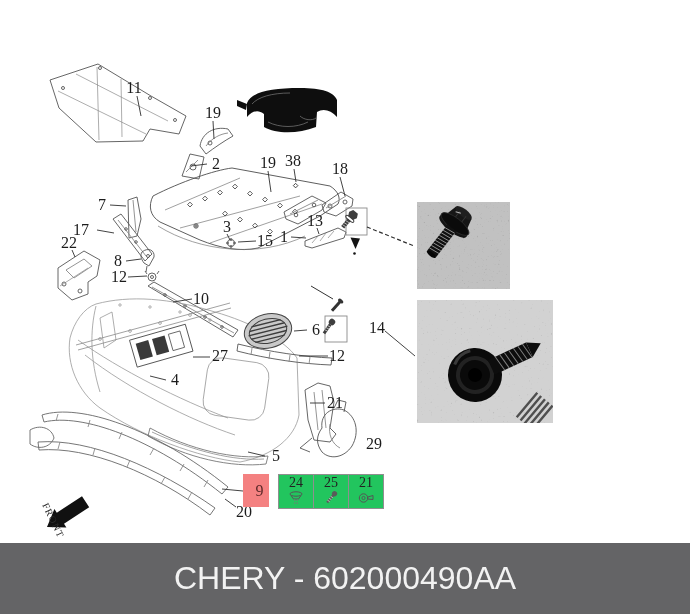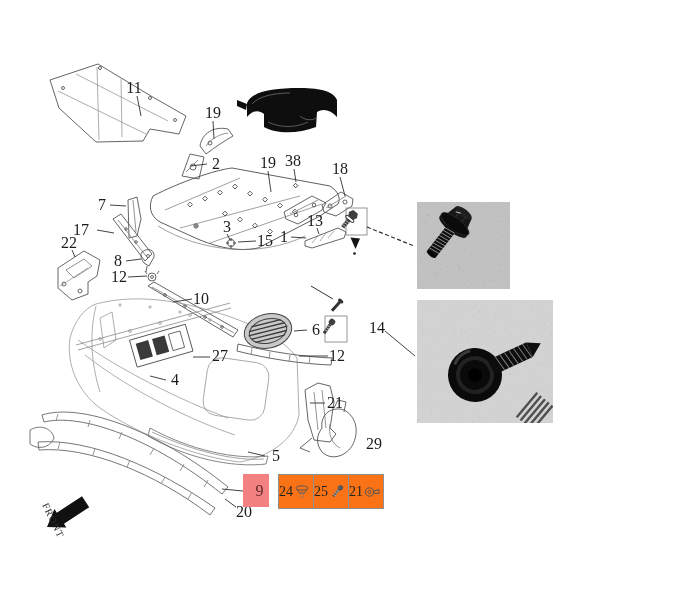--- a/index.html
+++ b/index.html
@@ -13,22 +13,22 @@
         font-family:"Liberation Serif",serif;white-space:nowrap;}
   .hl{position:absolute;left:243px;top:474px;width:26px;height:33px;z-index:4;
       display:flex;align-items:center;justify-content:center;padding-left:7px;box-sizing:border-box;
       font-size:16px;color:#5e2a2a;}
   .front-label{position:absolute;left:50px;top:501px;z-index:3;font-size:10px;color:#2a2a2a;
       letter-spacing:1px;transform:rotate(64deg);transform-origin:left top;}
   .inset{position:absolute;z-index:2;line-height:0;}
   .inset1{left:417px;top:202px;}
   .inset2{left:417px;top:300px;}
   .ftable{position:absolute;left:278px;top:474px;z-index:3;display:flex;border:1px solid #8f8f8f;}
-  .fcell{width:34px;height:33px;display:flex;flex-direction:row;align-items:center;
-         border-left:1px solid #8f8f8f;background:#f97316;}
+  .fcell{width:34px;height:33px;display:flex;flex-direction:column;align-items:center;
+         border-left:1px solid #8f8f8f;background:#22c55e;}
   .fcell:first-child{border-left:none;}
   .fnum{font-size:14px;line-height:14px;margin-top:1px;color:#222;}
   .ficon{margin-top:0;}
   .footer{position:absolute;left:0;top:543px;width:690px;height:71px;z-index:5;
           display:flex;align-items:center;justify-content:center;
           font-family:"Liberation Sans",sans-serif;font-size:32px;color:#f2f2f2;
           background:#646466;}
 </style>
 </head>
 <body>
@@ -361,14 +361,17 @@
     <div class="fcell">
       <span class="fnum">21</span>
       <svg class="ficon" width="18" height="16" viewBox="0 0 18 16">
         <circle cx="6.5" cy="8" r="4.2" fill="none" stroke="#555" stroke-width="1"></circle>
         <circle cx="6.5" cy="8" r="1.6" fill="none" stroke="#555" stroke-width="0.9"></circle>
         <path d="M10.7,7 L16,5.5 L16,9.5 L10.7,9 Z" fill="none" stroke="#555" stroke-width="1"></path>
       </svg>
     </div>
   </div>
 
+  <div class="footer" style="background: rgb(100, 100, 102); color: rgb(242, 242, 242);">
+    <span>CHERY - 602000490AA</span>
+  </div>
 
 </div>
 
 </body></html>

